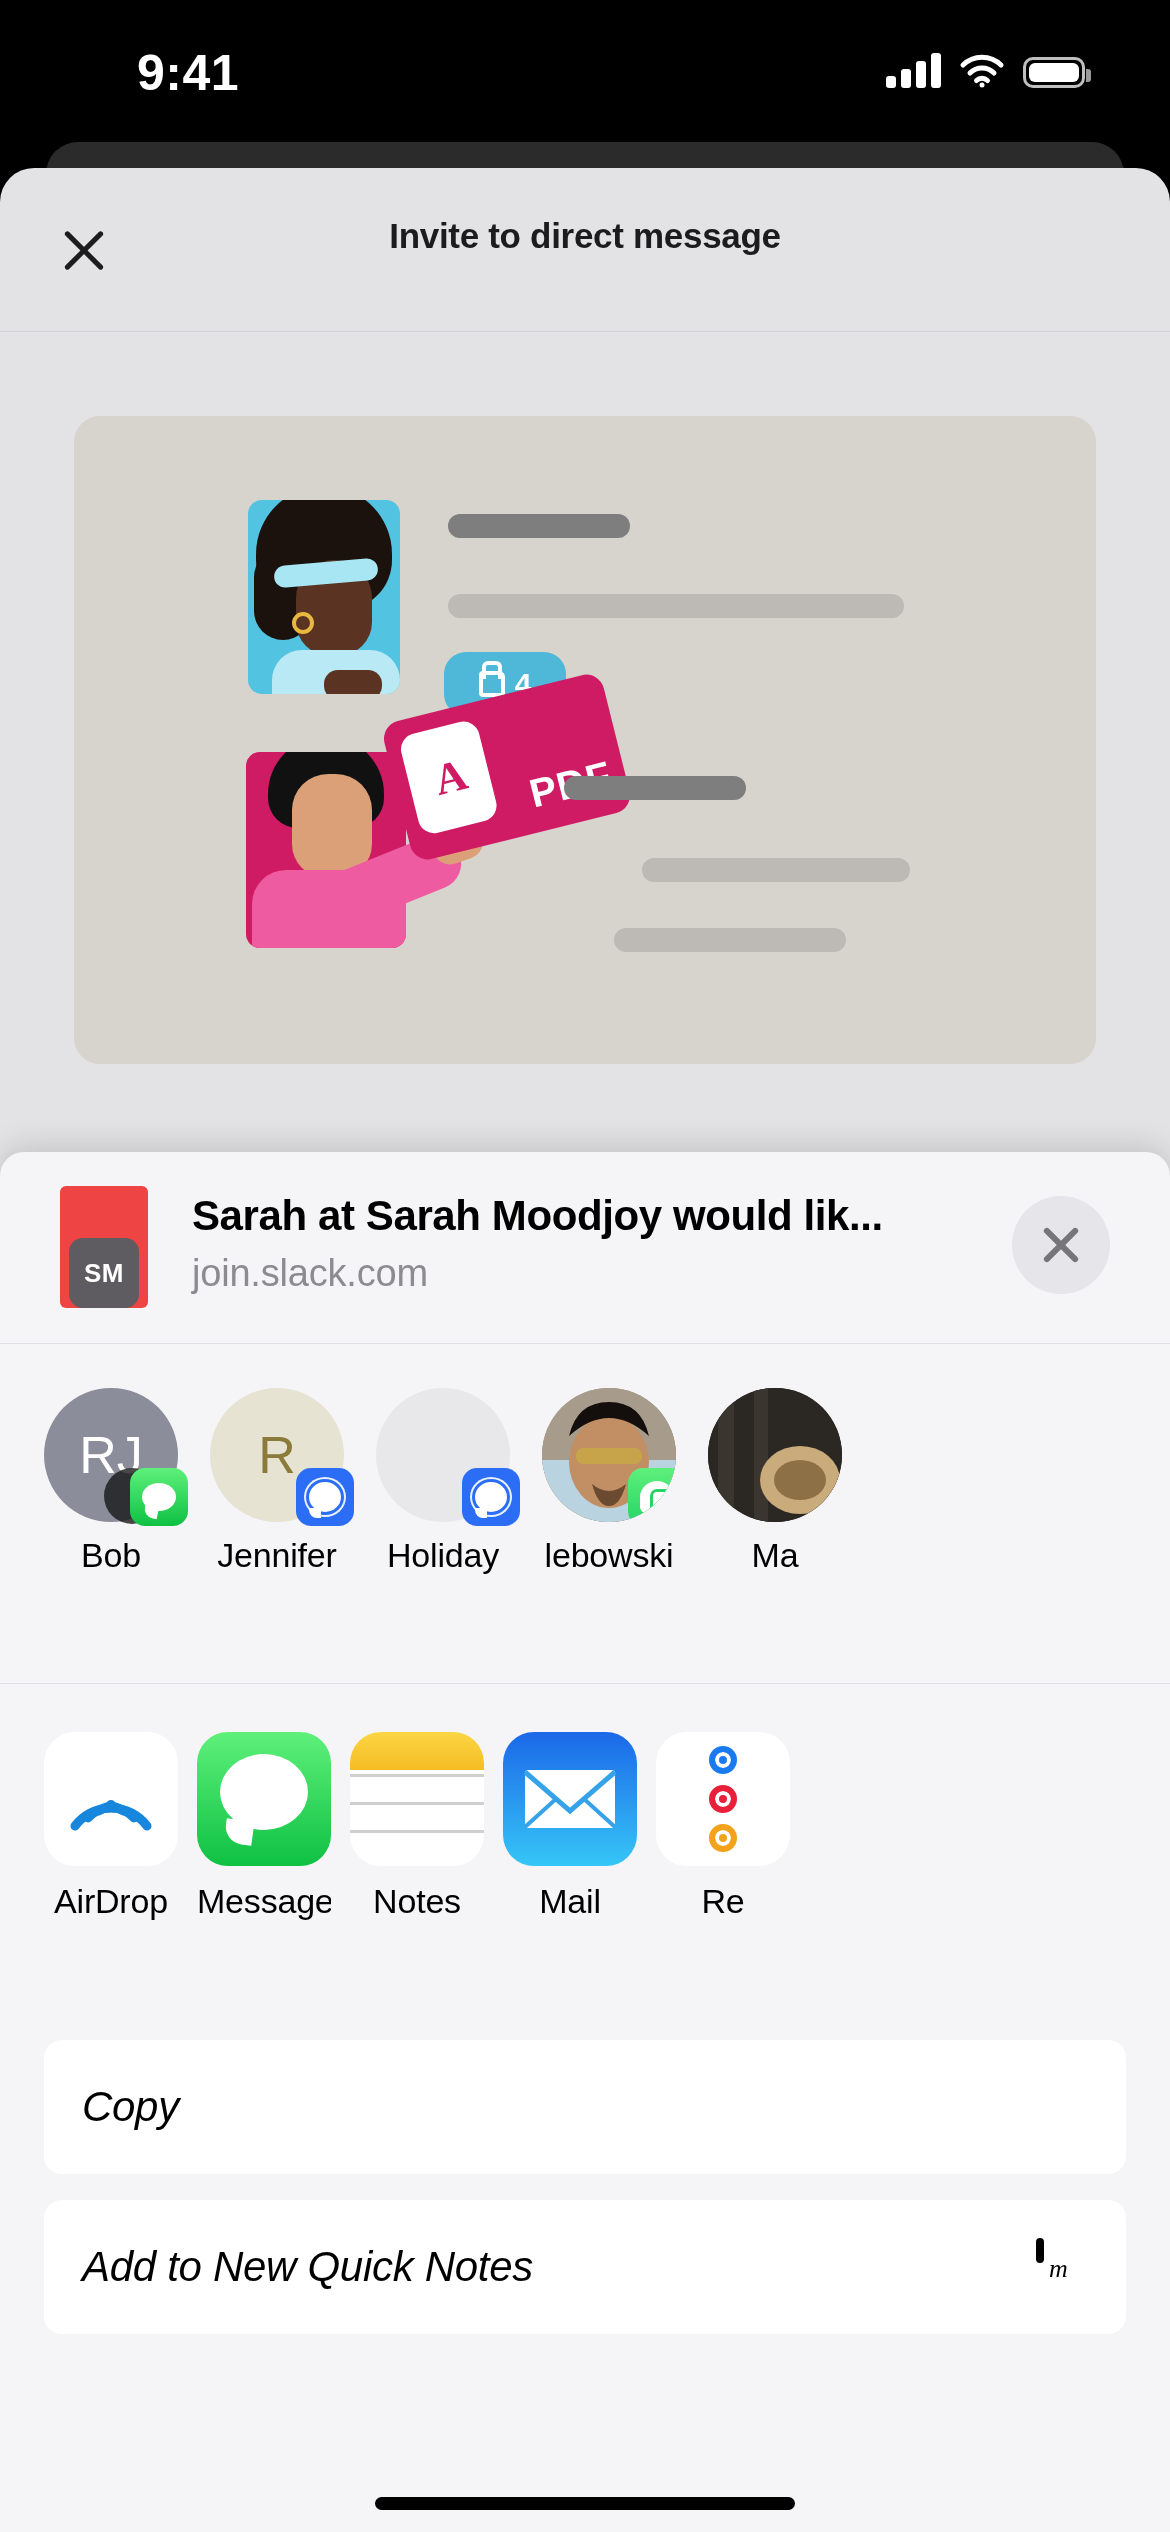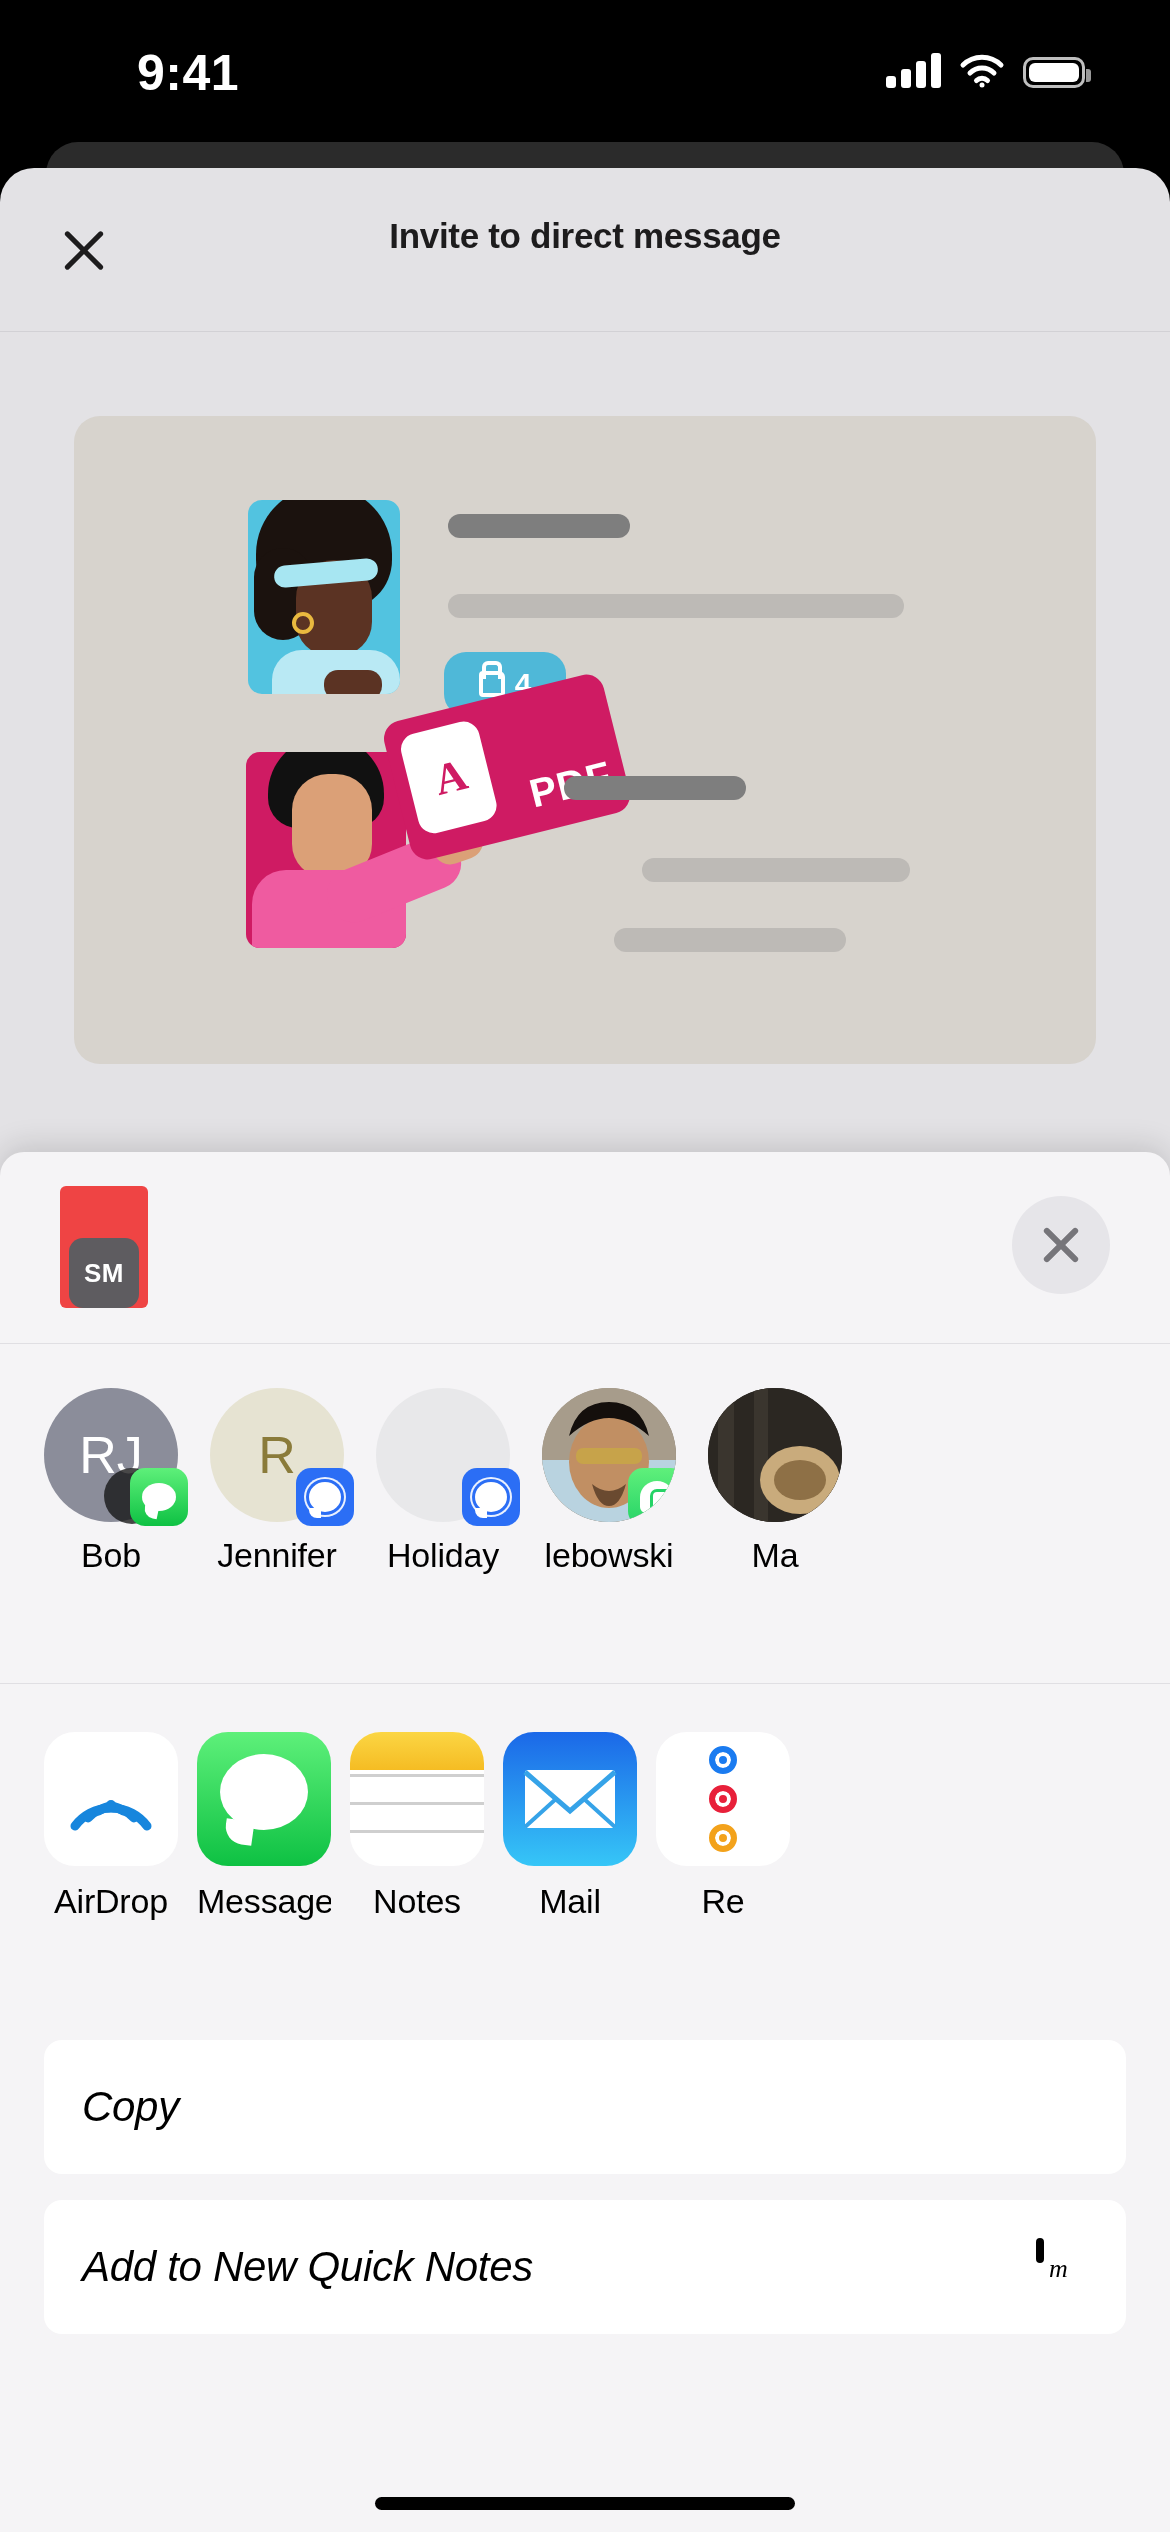--- a/index.html
+++ b/index.html
@@ -278,20 +278,24 @@
 
     <div class="modal-sub">Message with external people</div>
   </div>
 
   <div class="share-sheet">
 
     <div class="ss-header">
       <div class="ss-card">
         <div class="mono">SM</div>
       </div>
+      <div class="ss-texts">
+        <div class="ss-title">Sarah at Sarah Moodjoy would lik...</div>
+        <div class="ss-sub">join.slack.com</div>
+      </div>
       <div class="ss-x"></div>
     </div>
 
     <div class="row-contacts">
 
       <div class="contact">
         <div class="c-av" style="background:#8b8d9a;color:#fff;">
           <span>RJ</span>
           <div class="dot-overlay"></div>
           <div class="badge b-msg">

